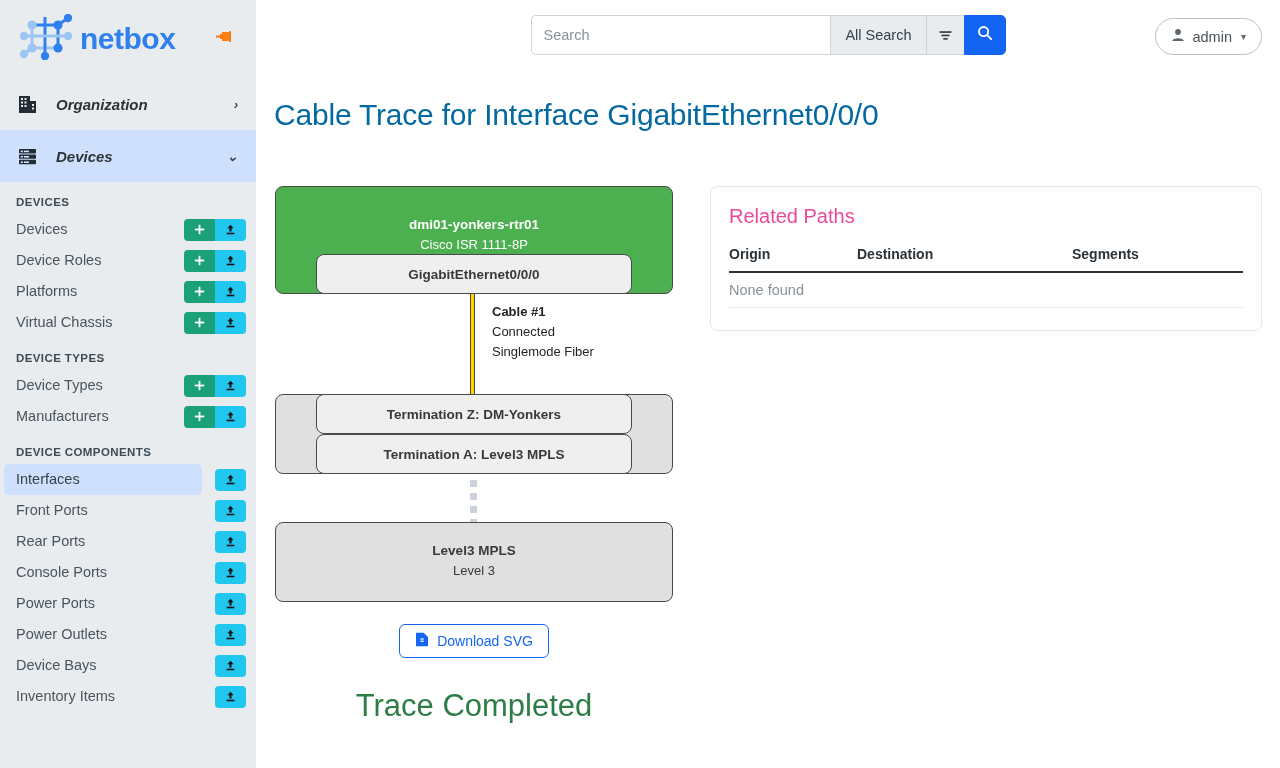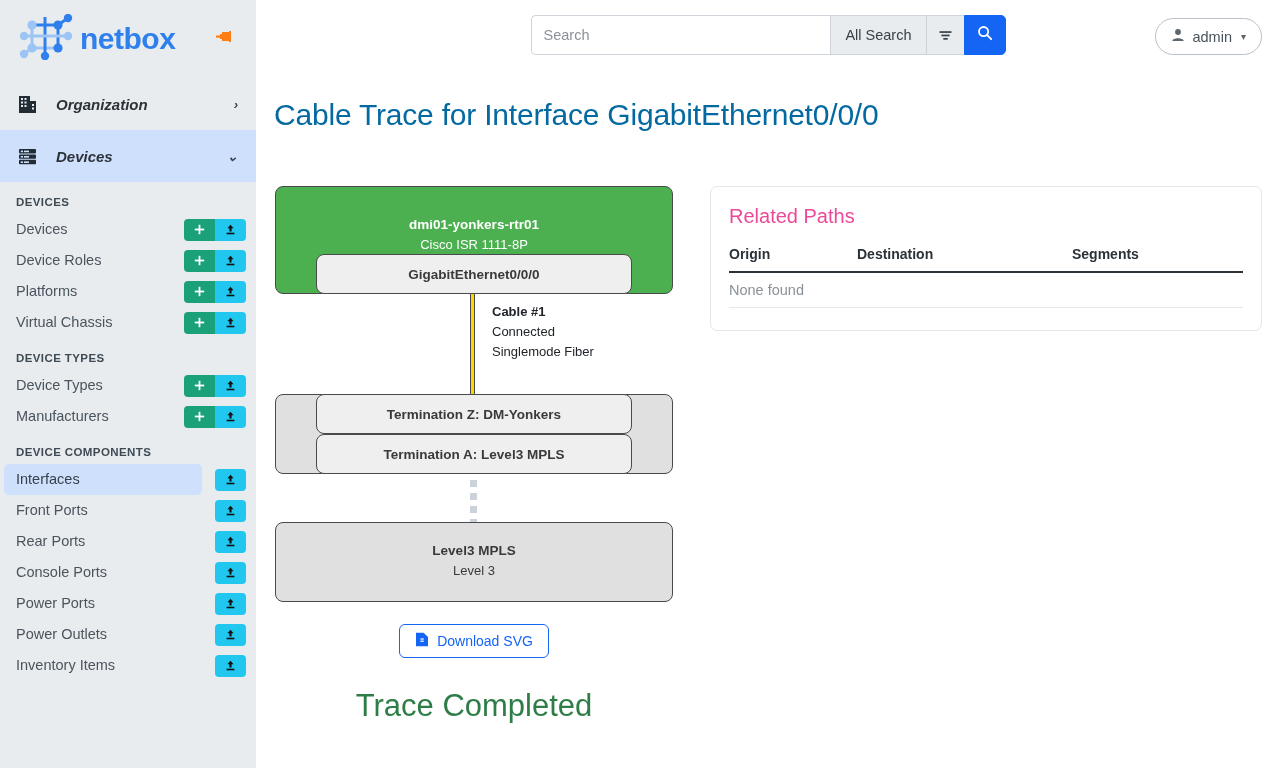--- a/index.html
+++ b/index.html
@@ -456,20 +456,31 @@
       <span class="btn-pair">
         <span class="mini-btn imp solo">
             <svg width="11" height="11" viewBox="0 0 11 11">
               <path d="M5.5 0.7 L8.6 4.2 H6.6 V7.4 H4.4 V4.2 H2.4 Z" fill="#111"></path>
               <rect x="1.6" y="8.7" width="7.8" height="1.6" fill="#111"></rect>
             </svg>
           </span>
       </span>
     </div>
     <div class="nav-row">
+      <span class="nav-link">Device Bays</span>
+      <span class="btn-pair">
+        <span class="mini-btn imp solo">
+            <svg width="11" height="11" viewBox="0 0 11 11">
+              <path d="M5.5 0.7 L8.6 4.2 H6.6 V7.4 H4.4 V4.2 H2.4 Z" fill="#111"></path>
+              <rect x="1.6" y="8.7" width="7.8" height="1.6" fill="#111"></rect>
+            </svg>
+          </span>
+      </span>
+    </div>
+    <div class="nav-row">
       <span class="nav-link">Inventory Items</span>
       <span class="btn-pair">
         <span class="mini-btn imp solo">
             <svg width="11" height="11" viewBox="0 0 11 11">
               <path d="M5.5 0.7 L8.6 4.2 H6.6 V7.4 H4.4 V4.2 H2.4 Z" fill="#111"></path>
               <rect x="1.6" y="8.7" width="7.8" height="1.6" fill="#111"></rect>
             </svg>
           </span>
       </span>
     </div>

